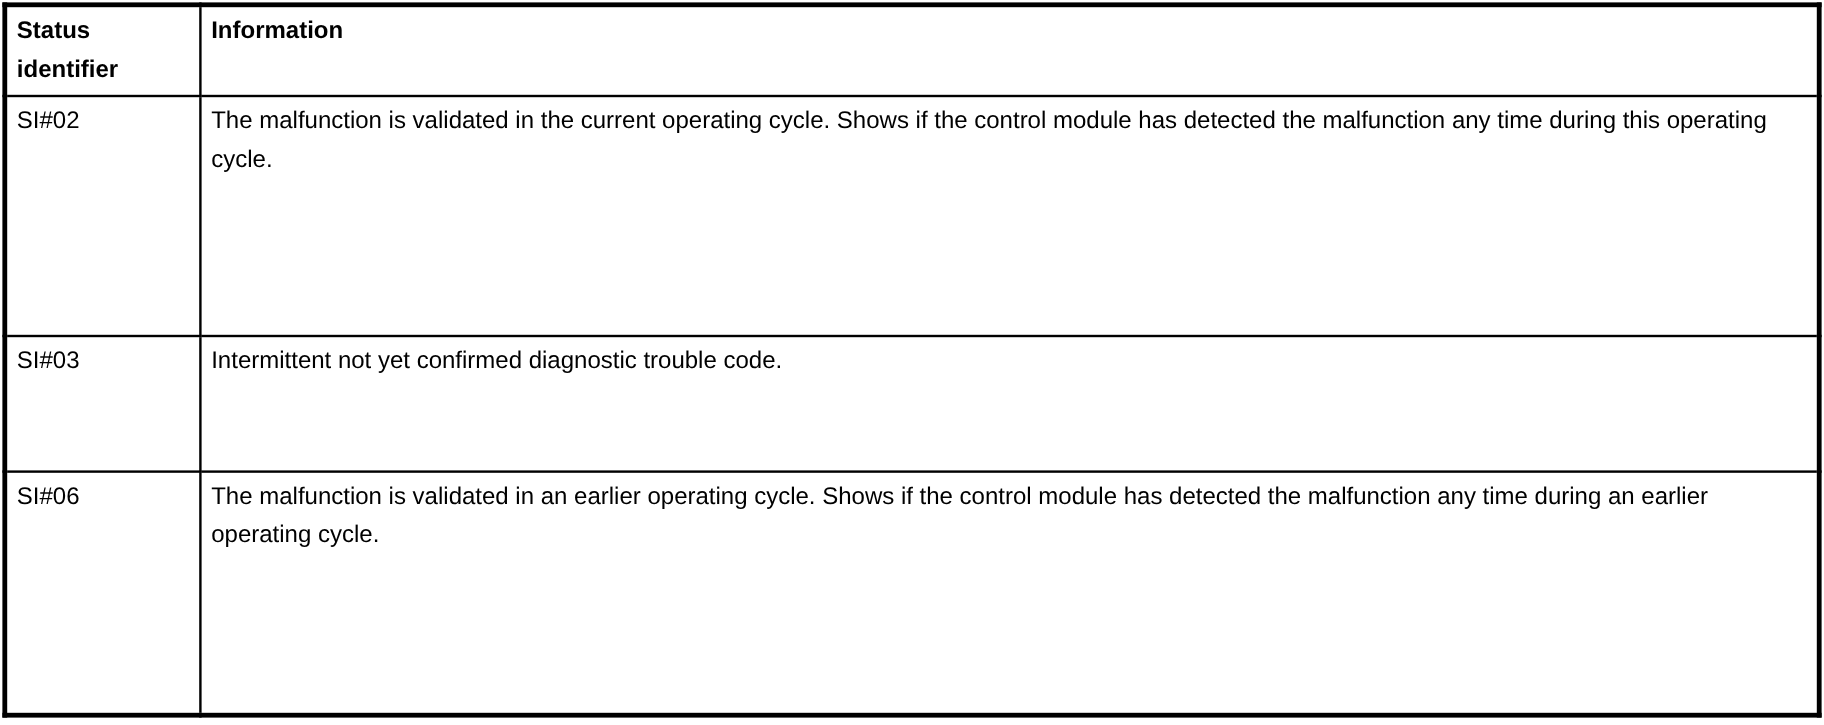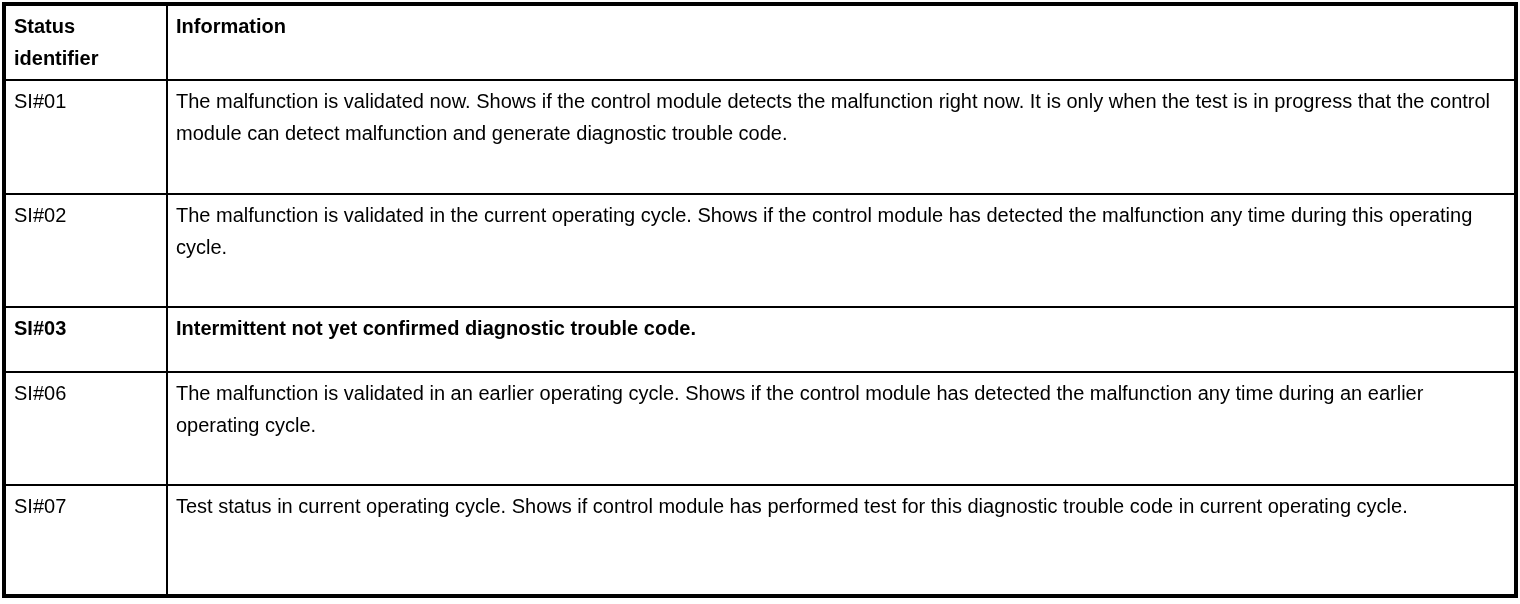--- a/index.html
+++ b/index.html
@@ -37,21 +37,21 @@
     line-height: 32px;
     color: #000000;
     overflow: hidden;
   }
   table.status-table th {
     font-weight: bold;
     white-space: pre-line;
   }
   col.c-id { width: 163px; }
   col.c-exp { width: auto; }
-  tr.one-line { height: 42px; font-weight: bold; }
+  tr.one-line { height: 42px; }
   tr.two-line { height: 72px; }
   tr.head-row { height: 76px; }
 </style>
 </head>
 <body>
 
 <div class="page">
   <table class="status-table">
     <colgroup>
       <col class="c-id">
@@ -59,34 +59,26 @@
     </colgroup>
     <thead>
       <tr class="head-row">
         <th>Status
 identifier</th>
         <th>Information</th>
       </tr>
     </thead>
     <tbody id="table-body">
         <tr class="two-line">
-          <td>SI#01</td>
-          <td>The malfunction is validated now. Shows if the control module detects the malfunction right now. It is only when the test is in progress that the control module can detect malfunction and generate diagnostic trouble code.</td>
-        </tr>
-        <tr class="two-line">
           <td>SI#02</td>
           <td>The malfunction is validated in the current operating cycle. Shows if the control module has detected the malfunction any time during this operating cycle.</td>
         </tr>
         <tr class="one-line">
           <td>SI#03</td>
           <td>Intermittent not yet confirmed diagnostic trouble code.</td>
         </tr>
         <tr class="two-line">
           <td>SI#06</td>
           <td>The malfunction is validated in an earlier operating cycle. Shows if the control module has detected the malfunction any time during an earlier operating cycle.</td>
         </tr>
-        <tr class="two-line">
-          <td>SI#07</td>
-          <td>Test status in current operating cycle. Shows if control module has performed test for this diagnostic trouble code in current operating cycle.</td>
-        </tr>
       </tbody>
   </table>
 </div>
 
 </body></html>

